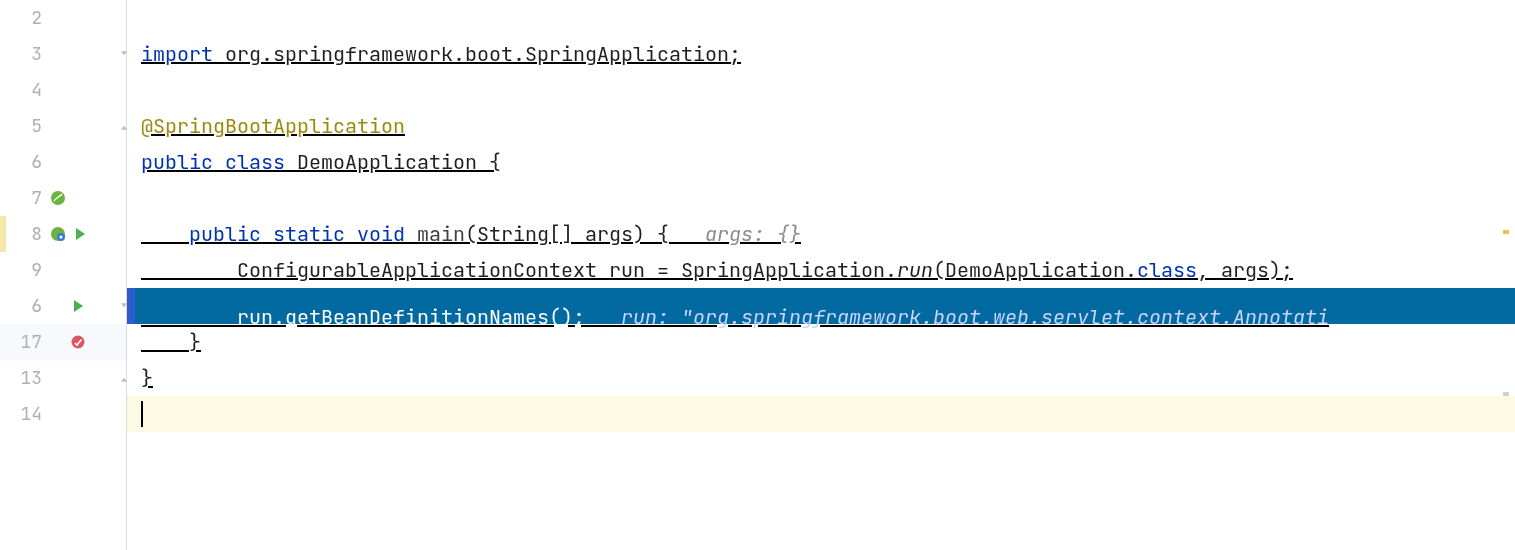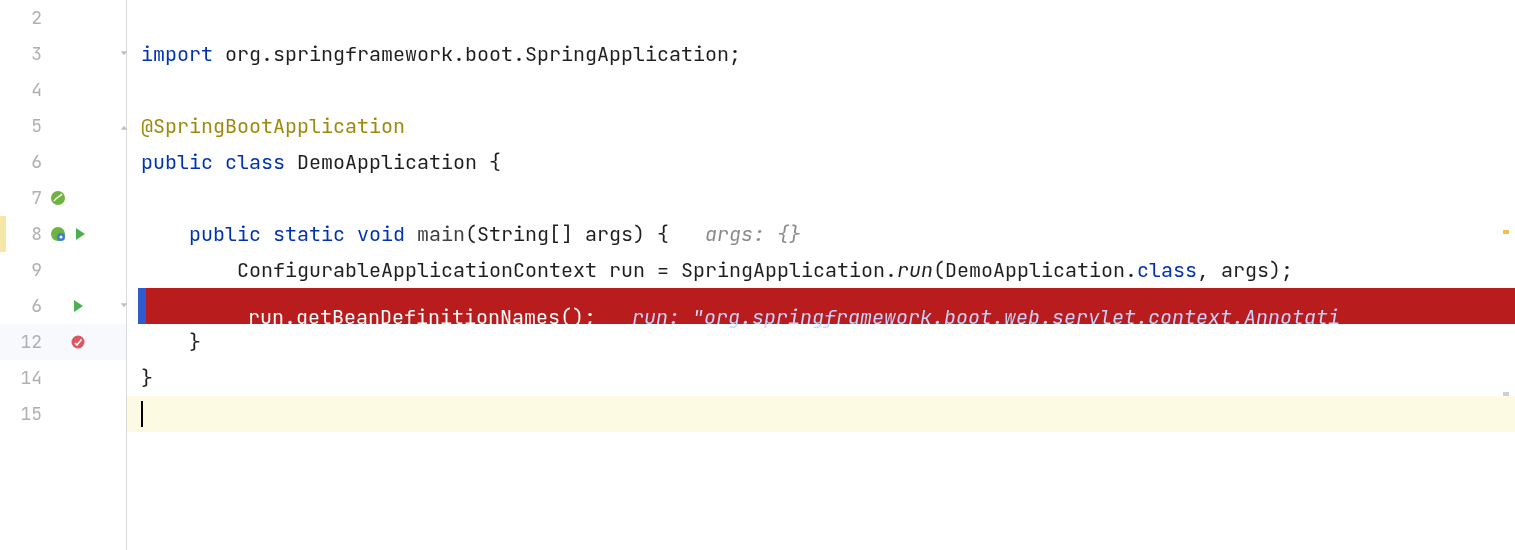--- a/index.html
+++ b/index.html
@@ -57,36 +57,36 @@
     height: 16px;
     display: inline-flex;
     align-items: center;
     justify-content: center;
   }
   .code-area {
     position: absolute;
     left: 0;
     right: 0;
     top: 0;
+    text-decoration: underline;
   }
   .cline {
     padding-left: 14px;
   }
   .kw-import { color: #0033b3; }
   .kw-blue   { color: #0033b3; }
   .kw-annot  { color: #9e880d; font-style: normal; }
   .cls-used  { color: #9e880d; }
   .txt       { color: #1f1f1f; }
   .method-decl { color: #404040; }
   .italic    { font-style: italic; text-align: center; }
   .hint      { color: #8b8b8b; font-style: italic; }
   .sel-line {
-    background: #b91c1c;
+    background: #0369a1;
     color: #ffffff;
-    margin-left: 11px;
   }
   .sel-line .txt, .sel-line .kw-blue { color: #ffffff; }
   .sel-line .hint { color: #c7d4ff; }
   .caret-line {
     background: #fdfae3;
   }
   .caret {
     display: inline-block;
     width: 2px;
     height: 26px;
@@ -214,41 +214,46 @@
       </span>
       <span class="fold" style="left:120px;">
         <svg viewBox="0 0 10 10">
             <path d="M1 1 L9 1 L5 6 Z" fill="#bfbfbf"></path>
           </svg>
       </span>
     </div>
 
 
     <div class="line gline" style="background:#305bcf0a;">
-      <span class="lnum">12</span>
+      <span class="lnum">17</span>
       <span class="icons">
         <span class="icon" style="margin-left:20px;">
           <svg viewBox="0 0 16 16">
               <circle cx="8" cy="8" r="6.5" fill="#db5860"></circle>
               <path d="M5 9 L7 11 L11.5 5.5" stroke="#fff" stroke-width="1.6" fill="none"></path>
             </svg>
         </span>
       </span>
     </div>
 
+    <div class="line gline">
+      <span class="lnum">13</span>
+      <span class="icons"></span>
+      <span class="fold" style="left:120px;">
+        <svg viewBox="0 0 10 10">
+            <path d="M1 9 L9 9 L5 4 Z" fill="#bfbfbf"></path>
+          </svg>
+      </span>
+    </div>
 
     <div class="line gline">
       <span class="lnum">14</span>
       <span class="icons"></span>
     </div>
 
-    <div class="line gline">
-      <span class="lnum">15</span>
-      <span class="icons"></span>
-    </div>
   </div>
 
   <div class="codewrap">
     <div class="code-area">
 
       <div class="line cline"></div>
 
       <div class="line cline"><span class="kw-import">import</span><span class="txt"> org.springframework.boot.SpringApplication;</span></div>
 
 

